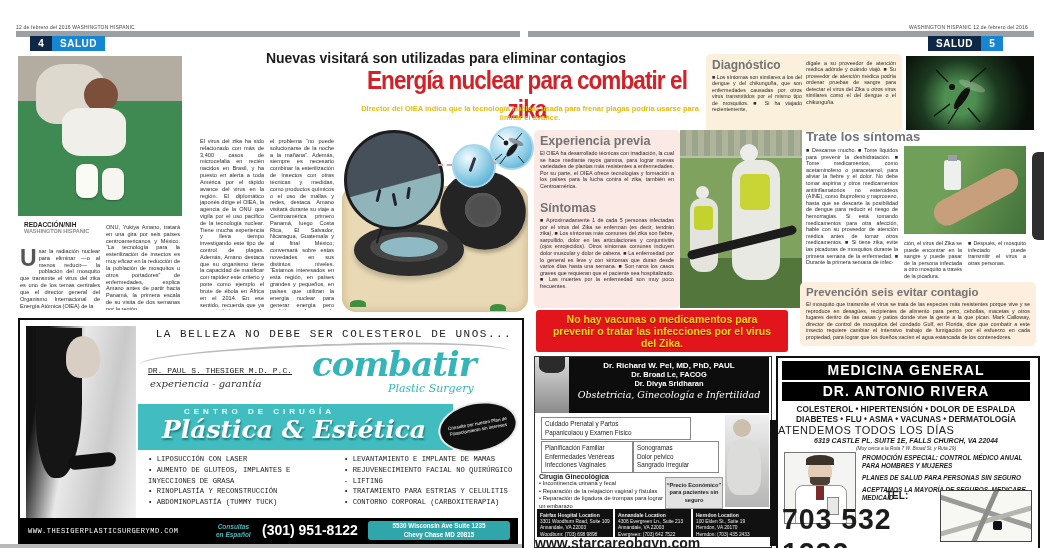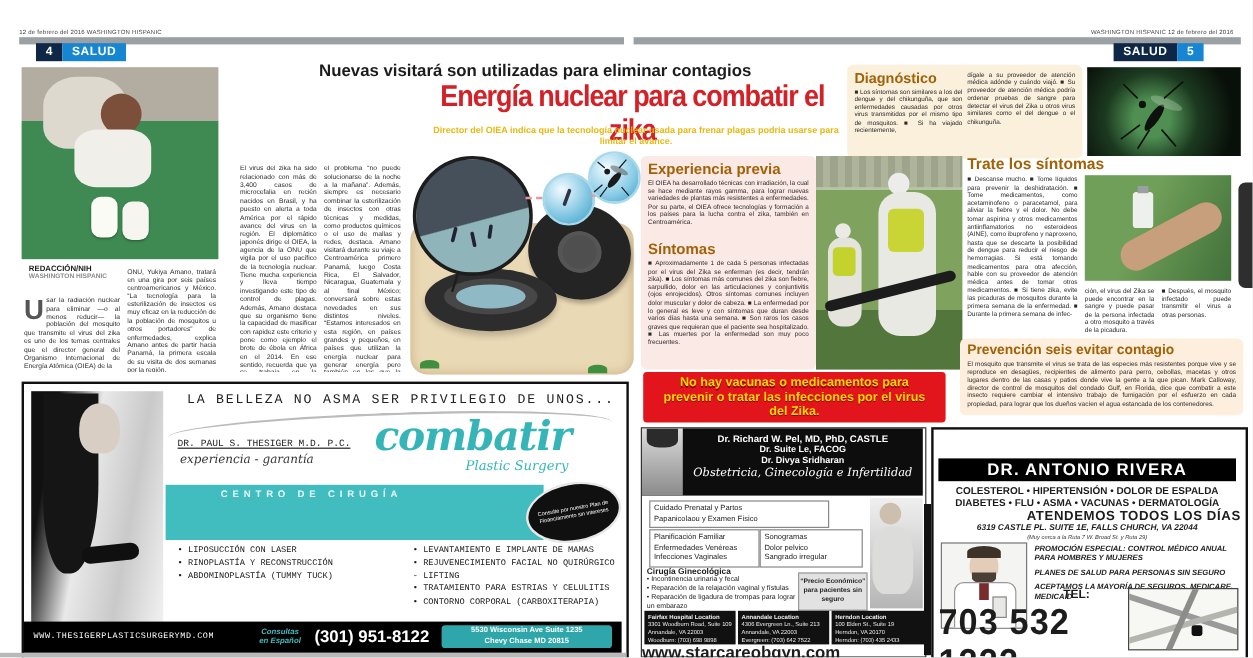--- a/index.html
+++ b/index.html
@@ -6,21 +6,21 @@
   #spread{position:relative;width:1044px;height:548px;background:#ffffff;overflow:hidden;
           font-family:"Liberation Sans",sans-serif;color:#1c1c1c;}
   .abs{position:absolute;}
   .pre{white-space:pre-line;}
   .col{font-size:5.6px;line-height:1.22;text-align:justify;color:#2a2a2a;overflow:hidden;}
   .tinyhead{font-size:5px;color:#444;letter-spacing:.2px;}
   .graybar{background:#9aa0a3;height:6px;}
   .badge{display:flex;height:15px;font-weight:bold;color:#fff;font-size:10px;line-height:15px;}
   .badge .sq{background:#0e2747;width:22px;text-align:center;}
   .badge .lbl{background:#1686d2;padding:0 8px;letter-spacing:.5px;text-align:right;}
-  .redhead{color:#a16207;font-weight:bold;line-height:1;}
+  .redhead{color:#737373;font-weight:bold;line-height:1;}
   .panel{border-radius:5px;}
   .photo{overflow:hidden;}
   .dropcap{float:left;font-size:23px;line-height:.85;font-weight:bold;color:#555;margin:1px 2px 0 0;}
   .dashline{border-top:2px dashed #e59a9a;height:0;}
   .mono{font-family:"Liberation Mono",monospace;}
   .script{font-family:"DejaVu Serif",serif;font-style:italic;}
   .locbox{background:#111;color:#eee;font-size:4.8px;line-height:1.35;padding:3px 3px;}
   .locbox b{display:block;font-size:5px;}
   svg{display:block;}
 </style>
@@ -144,42 +144,44 @@
     <div class="abs redhead" style="left:6px;top:5px;font-size:11.5px;">Prevención seis evitar contagio</div>
     <div class="abs col" style="left:6px;top:19px;width:224px;height:42px;font-size:5.4px;">El mosquito que transmite el virus se trata de las especies más resistentes porque vive y se reproduce en desagües, recipientes de alimento para perro, cebollas, macetas y otros lugares dentro de las casas y patios donde vive la gente a la que pican. Mark Calloway, director de control de mosquitos del condado Gulf, en Florida, dice que combatir a este insecto requiere cambiar el intensivo trabajo de fumigación por el esfuerzo en cada propiedad, para lograr que los dueños vacíen el agua estancada de los contenedores.</div>
   </div>
 
   <div class="abs" style="left:536px;top:310px;width:252px;height:42px;background:#e1151b;border-radius:3px;display:flex;align-items:center;justify-content:center;">
     <div style="width:232px;text-align:center;font-weight:bold;font-size:10.5px;line-height:1.15;color:#ffd900;text-shadow:0 1px 0 #8c0000;">No hay vacunas o medicamentos para prevenir o tratar las infecciones por el virus del Zika.</div>
   </div>
 
   <div class="abs" style="left:18px;top:318px;width:502px;height:228px;border:2px solid #101010;background:#fff;">
     <div class="abs" style="left:120px;top:24px;width:370px;height:26px;border-top:2px solid #bbb;border-radius:50%;transform:rotate(-2deg);"></div>
-    <div class="abs mono" style="left:130px;top:8px;width:368px;text-align:center;font-size:11px;letter-spacing:1.5px;color:#222;">LA BELLEZA NO ASMA SER PRIVILEGIO DE UNOS...</div>
+    <div class="abs mono" style="left:130px;top:8px;width:368px;text-align:center;font-size:11px;letter-spacing:1.5px;color:#222;">LA BELLEZA NO DEBE SER COLESTEROL DE UNOS...</div>
 
     <div class="abs photo" style="left:6px;top:6px;width:110px;height:196px;background:linear-gradient(100deg,#111 0 16%,#e9e9e9 42%,#c9c9c9 70%,#f2f2f2 100%);">
       <div class="abs" style="left:10px;top:2px;width:46px;height:150px;background:#151515;border-radius:0 0 50% 40%;"></div>
       <div class="abs" style="left:40px;top:10px;width:34px;height:42px;background:#d9cec4;border-radius:50% 50% 40% 40%;"></div>
       <div class="abs" style="left:42px;top:128px;width:48px;height:14px;background:#101010;border-radius:7px;transform:rotate(-6deg);"></div>
     </div>
 
     <div class="abs mono" style="left:128px;top:46px;font-size:8px;text-decoration:underline;color:#222;">DR. PAUL S. THESIGER M.D. P.C.</div>
     <div class="abs script" style="left:130px;top:58px;font-size:10px;color:#333;">experiencia - garantía</div>
     <div class="abs script" style="left:292px;top:24px;font-size:34px;font-weight:bold;color:#35b5b8;letter-spacing:-1px;">combatir</div>
     <div class="abs script" style="left:368px;top:62px;font-size:11px;color:#35b5b8;">Plastic Surgery</div>
 
     <div class="abs" style="left:118px;top:84px;width:315px;height:46px;background:#41bcbf;">
       <div class="abs" style="left:46px;top:3px;font-size:8px;letter-spacing:4px;color:#eafeff;font-weight:bold;">CENTRO DE CIRUGÍA</div>
+      <div class="abs script" style="left:24px;top:11px;font-size:25px;font-weight:bold;color:#ffffff;text-shadow:1px 2px 2px #1c7a7d;">Plástica &amp; Estética</div>
       <div class="abs" style="left:300px;top:-2px;width:76px;height:46px;background:#101010;border-radius:50%;transform:rotate(-10deg);display:flex;align-items:center;justify-content:center;border:2px solid #e8e8e8;">
         <div style="width:62px;text-align:center;font-size:4.6px;color:#fff;line-height:1.25;">Consulte por nuestro Plan de Financiamiento sin intereses</div>
       </div>
     </div>
 
     <ul class="abs mono" style="left:128px;top:134px;width:192px;margin:0;padding:0;list-style:none;font-size:7.2px;line-height:1.5;color:#1a1a1a;">
       <li>• LIPOSUCCIÓN CON LASER</li>
+      <li>• AUMENTO DE GLUTEOS, IMPLANTES E INYECCIONES DE GRASA</li>
       <li>• RINOPLASTÍA Y RECONSTRUCCIÓN</li>
       <li>• ABDOMINOPLASTÍA (TUMMY TUCK)</li>
     </ul>
     <ul class="abs mono" style="left:324px;top:134px;width:176px;margin:0;padding:0;list-style:none;font-size:7.2px;line-height:1.5;color:#1a1a1a;">
       <li>• LEVANTAMIENTO E IMPLANTE DE MAMAS</li>
       <li>• REJUVENECIMIENTO FACIAL NO QUIRÚRGICO - LIFTING</li>
       <li>• TRATAMIENTO PARA ESTRIAS Y CELULITIS</li>
       <li>• CONTORNO CORPORAL (CARBOXITERAPIA)</li>
     </ul>
 
@@ -193,22 +195,22 @@
     </div>
   </div>
   <div class="abs" style="left:0;top:544px;width:522px;height:4px;background:#b9b9b9;"></div>
 
   <div class="abs" style="left:534px;top:356px;width:236px;height:190px;border:1px solid #333;background:#fff;">
     <div class="abs" style="left:0;top:0;width:234px;height:56px;background:#0d0d0d;">
       <div class="abs photo" style="left:0;top:0;width:34px;height:56px;background:linear-gradient(#dcdcdc,#8a8a8a);">
         <div class="abs" style="left:4px;top:0;width:26px;height:16px;background:#2b2b2b;border-radius:0 0 40% 40%;"></div>
       </div>
       <div class="abs" style="left:38px;top:4px;width:192px;text-align:center;color:#fff;">
-        <div style="font-size:8px;font-weight:bold;">Dr. Richard W. Pel, MD, PhD, CASTLE</div>
-        <div style="font-size:7.5px;font-weight:bold;">Dr. Suite Le, FACOG</div>
+        <div style="font-size:8px;font-weight:bold;">Dr. Richard W. Pel, MD, PhD, PAUL</div>
+        <div style="font-size:7.5px;font-weight:bold;">Dr. Broad Le, FACOG</div>
         <div style="font-size:7.5px;font-weight:bold;">Dr. Divya Sridharan</div>
         <div class="script" style="font-size:9.5px;margin-top:1px;">Obstetricia, Ginecología e Infertilidad</div>
       </div>
     </div>
 
     <div class="abs photo" style="left:190px;top:58px;width:44px;height:92px;background:linear-gradient(#efefef,#b5b5b5);">
       <div class="abs" style="left:8px;top:4px;width:18px;height:18px;background:#cdbfae;border-radius:50%;"></div>
       <div class="abs" style="left:2px;top:24px;width:34px;height:56px;background:#dcdcda;border-radius:40% 40% 30% 30%;"></div>
     </div>
 
@@ -247,24 +249,25 @@
       <b>Herndon Location</b>
       <span class="pre">100 Elden St., Suite 19
 Herndon, VA 20170
 Herndon: (703) 435 2433</span>
     </div>
     <div class="abs" style="left:0;top:178px;width:234px;text-align:left;font-size:14px;font-weight:bold;">www.starcareobgyn.com</div>
   </div>
   <div class="abs" style="left:770px;top:420px;width:6px;height:126px;background:#111;"></div>
 
   <div class="abs" style="left:776px;top:356px;width:260px;height:190px;border:2px solid #101010;background:#fff;">
+    <div class="abs" style="left:4px;top:3px;width:248px;height:19px;background:#000;color:#fff;text-align:center;font-weight:bold;font-size:14px;letter-spacing:1px;line-height:19px;">MEDICINA GENERAL</div>
     <div class="abs" style="left:4px;top:24px;width:248px;height:19px;background:#000;color:#fff;text-align:center;font-weight:bold;font-size:14px;letter-spacing:1px;line-height:19px;">DR. ANTONIO RIVERA</div>
     <div class="abs" style="left:0;top:46px;width:256px;text-align:center;font-weight:bold;font-size:8.3px;">COLESTEROL • HIPERTENSIÓN • DOLOR DE ESPALDA</div>
     <div class="abs" style="left:0;top:56px;width:256px;text-align:center;font-weight:bold;font-size:8.3px;">DIABETES • FLU • ASMA • VACUNAS • DERMATOLOGÍA</div>
-    <div class="abs" style="left:0;top:66px;width:256px;text-align:right;font-weight:bold;font-size:11px;letter-spacing:.5px;">ATENDEMOS TODOS LOS DÍAS</div>
+    <div class="abs" style="left:0;top:66px;width:256px;text-align:left;font-weight:normal;font-size:11px;letter-spacing:.5px;">ATENDEMOS TODOS LOS DÍAS</div>
     <div class="abs" style="left:0;top:79px;width:256px;text-align:center;font-weight:bold;font-style:italic;font-size:7px;">6319 CASTLE PL. SUITE 1E, FALLS CHURCH, VA 22044</div>
     <div class="abs" style="left:0;top:88px;width:256px;text-align:center;font-style:italic;font-size:4.8px;color:#333;">(Muy cerca a la Ruta 7 W. Broad St. y Ruta 29)</div>
 
     <div class="abs photo" style="left:6px;top:94px;width:70px;height:70px;border:1px solid #777;background:#f4f4f2;">
       <div class="abs" style="left:23px;top:6px;width:24px;height:26px;background:#e3cdb9;border-radius:45%;"></div>
       <div class="abs" style="left:21px;top:2px;width:28px;height:10px;background:#3c3228;border-radius:50% 50% 0 0;"></div>
       <div class="abs" style="left:25px;top:24px;width:20px;height:9px;background:#4a4036;border-radius:0 0 45% 45%;"></div>
       <div class="abs" style="left:10px;top:32px;width:50px;height:38px;background:#ffffff;border:1px solid #999;border-radius:8px 8px 0 0;"></div>
       <div class="abs" style="left:31px;top:33px;width:8px;height:14px;background:#7a2c2c;"></div>
       <div class="abs" style="left:42px;top:44px;width:10px;height:16px;background:#e8e8e6;border:1px solid #888;"></div>

